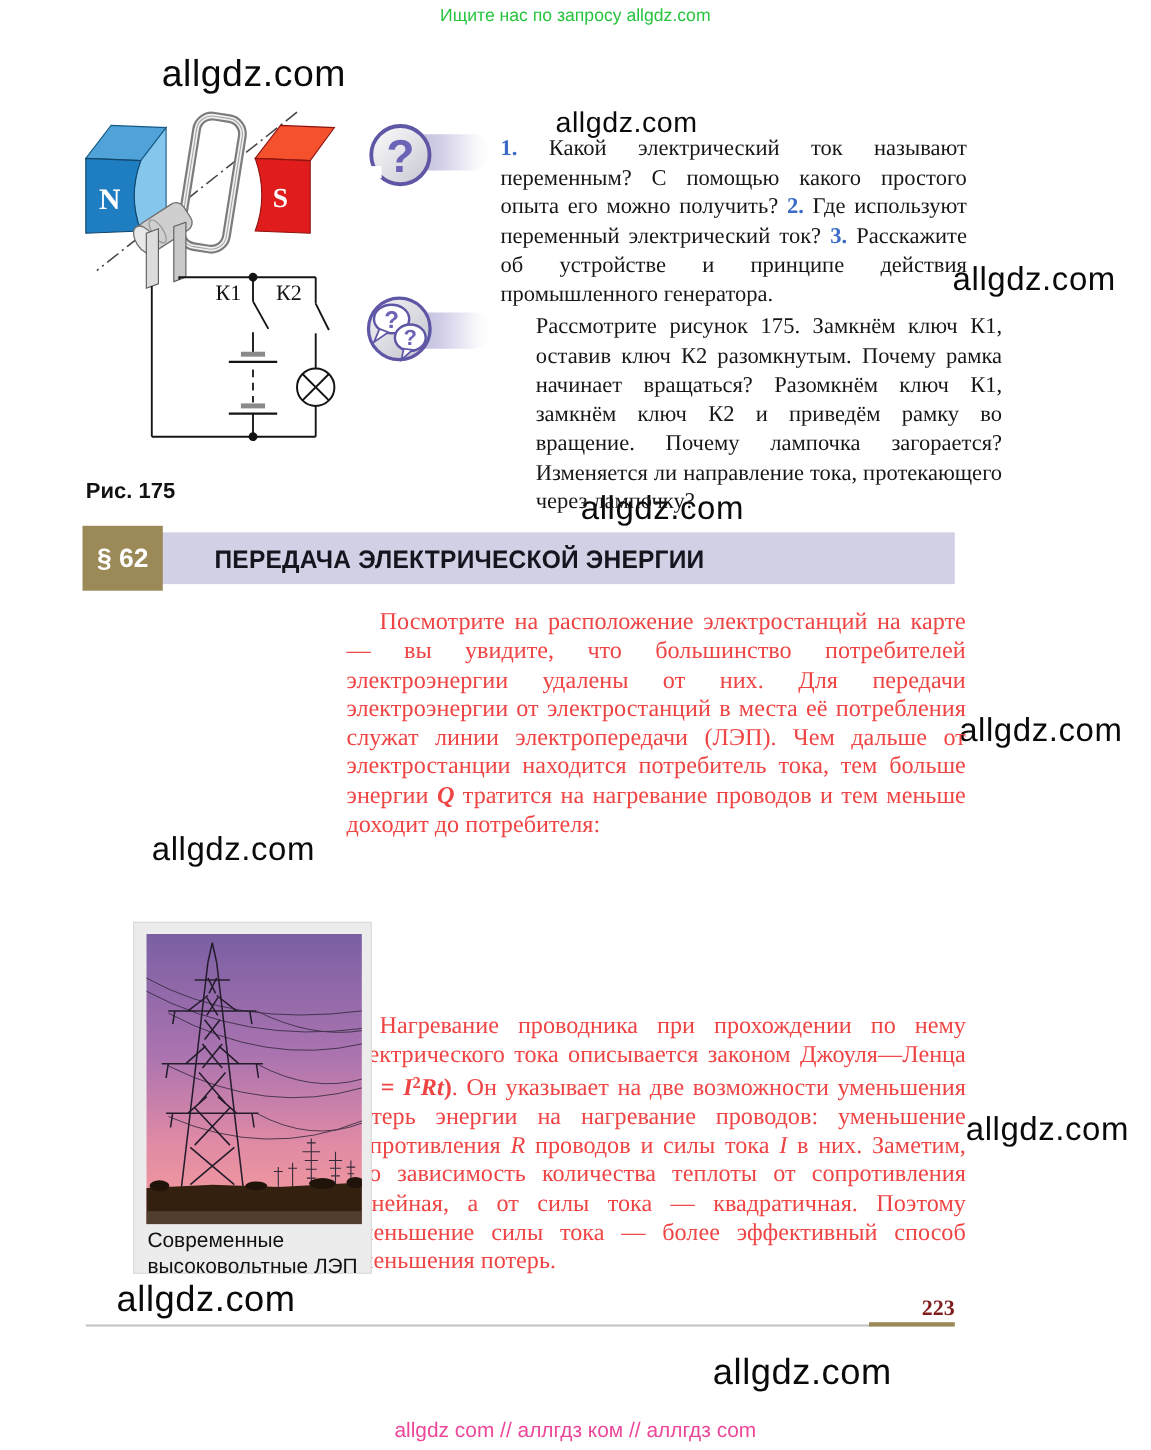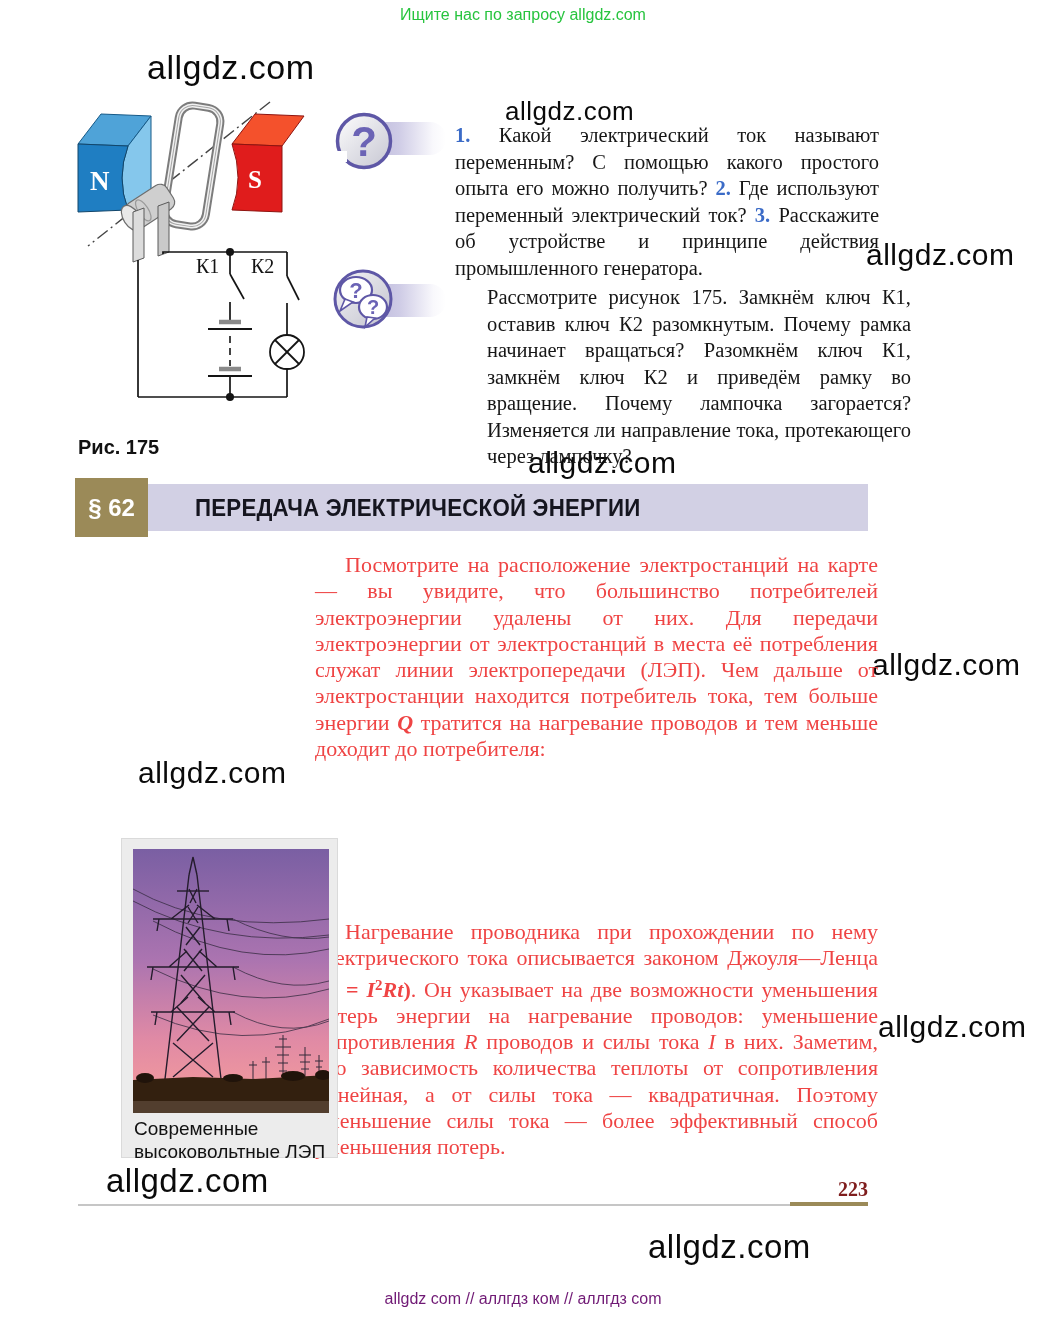--- a/index.html
+++ b/index.html
@@ -4,21 +4,21 @@
 <style>
   html,body{margin:0;padding:0;background:#fff;}
   .page{position:relative;width:1046px;height:1318px;background:#ffffff;overflow:hidden;
         font-family:"Liberation Serif", serif;color:#1a1a1a;}
   .abs{position:absolute;}
   .wm{position:absolute;font-family:"Liberation Sans", sans-serif;color:#0a0a0a;
       font-weight:400;white-space:nowrap;letter-spacing:0.5px;}
   .banner{position:absolute;left:0;right:0;top:6px;text-align:center;
           font-family:"Liberation Sans", sans-serif;font-size:16px;color:#27c43e;}
   .footer-links{position:absolute;left:0;right:0;top:1290px;text-align:center;
-          font-family:"Liberation Sans", sans-serif;font-size:16px;color:#701a75;}
+          font-family:"Liberation Sans", sans-serif;font-size:19px;color:#ec4899;}
   
   .qtext{position:absolute;left:455px;width:424px;text-align:justify;
          font-size:20.5px;line-height:26.5px;color:#161616;}
   .sg-num{font-weight:bold;color:#3b6bc7;}
   .sg-n{}
   .sg-i{font-style:italic;}
   .sg-b{font-weight:bold;}
   .sg-bi{font-weight:bold;font-style:italic;}
   .sg-sup{font-weight:bold;font-size:0.68em;vertical-align:0.45em;}
   .sg-sub{font-size:0.62em;vertical-align:-0.3em;letter-spacing:0.3px;}

